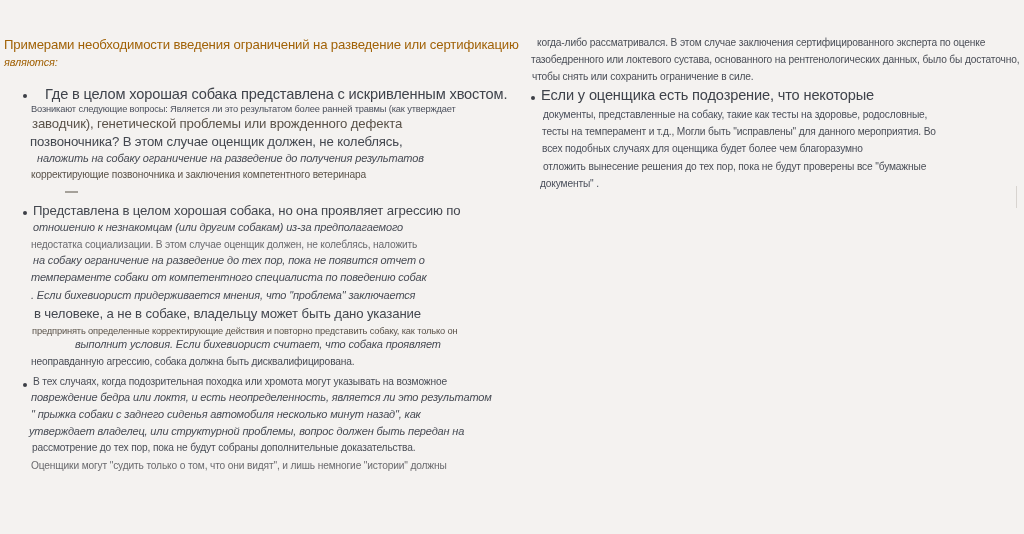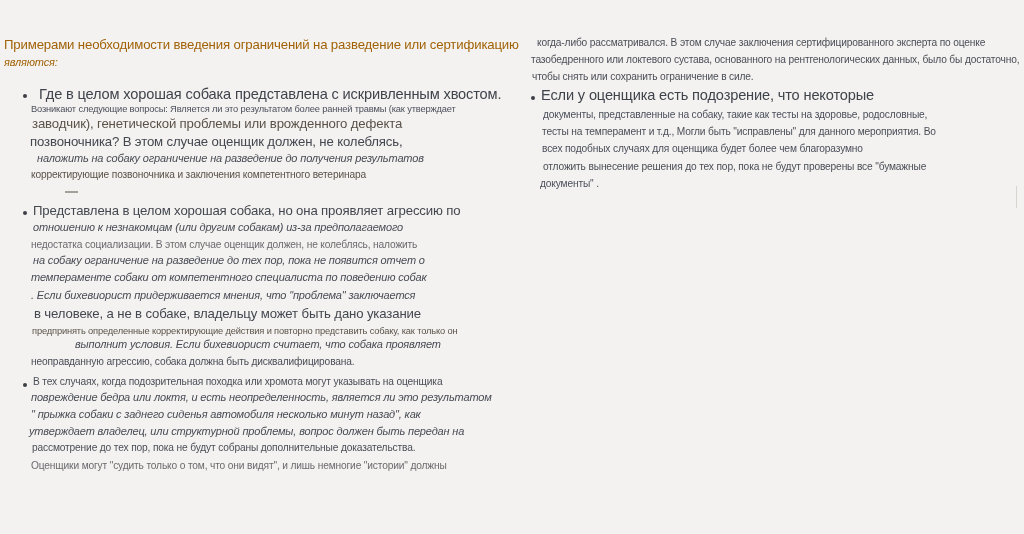--- a/index.html
+++ b/index.html
@@ -84,21 +84,21 @@
 
   <div class="col" id="left-column">
 
     <div>
       <div class="tl s-lg intro" style="left:4px; top:38px;">Примерами необходимости введения ограничений на разведение или сертификацию</div>
       <div class="tl s-md intro" style="left:4px; top:57px;">являются:</div>
     </div>
 
     <div>
       <span class="bullet" style="left:23px; top:94px;"></span>
-      <div class="tl s-xl" style="left:39px; top:87px;">Где в целом хорошая собака представлена с искривленным хвостом.</div>
+      <div class="tl s-xl" style="left:45px; top:87px;">Где в целом хорошая собака представлена с искривленным хвостом.</div>
       <div class="tl s-xs tone-cool" style="left:31px; top:105px;">Возникают следующие вопросы: Является ли это результатом более ранней травмы (как утверждает</div>
       <div class="tl s-lg tone-warm" style="left:32px; top:117px;">заводчик), генетической проблемы или врожденного дефекта</div>
       <div class="tl s-lg" style="left:30px; top:135px;">позвоночника? В этом случае оценщик должен, не колеблясь,</div>
       <div class="tl s-md" style="left:29px; top:153px;padding-left:8px;">наложить на собаку ограничение на разведение до получения результатов</div>
       <div class="tl s-sm tone-warm" style="left:31px; top:170px;">корректирующие позвоночника и заключения компетентного ветеринара</div>
     </div>
 
     <span class="stray-dash" style="left:65px; top:191px;"></span>
 
     <div>
@@ -110,21 +110,21 @@
       <div class="tl s-md" style="left:31px; top:272px;">темпераменте собаки от компетентного специалиста по поведению собак</div>
       <div class="tl s-md" style="left:31px; top:290px;">. Если бихевиорист придерживается мнения, что "проблема" заключается</div>
       <div class="tl s-lg" style="left:34px; top:307px;">в человеке, а не в собаке, владельцу может быть дано указание</div>
       <div class="tl s-xs tone-warm" style="left:32px; top:327px;">предпринять определенные корректирующие действия и повторно представить собаку, как только он</div>
       <div class="tl s-md" style="left:31px; top:339px;padding-left:44px;">выполнит условия. Если бихевиорист считает, что собака проявляет</div>
       <div class="tl s-sm" style="left:31px; top:357px;">неоправданную агрессию, собака должна быть дисквалифицирована.</div>
     </div>
 
     <div>
       <span class="bullet" style="left:23px; top:383px;"></span>
-      <div class="tl s-sm" style="left:33px; top:377px;">В тех случаях, когда подозрительная походка или хромота могут указывать на оценщика</div>
+      <div class="tl s-sm" style="left:33px; top:377px;">В тех случаях, когда подозрительная походка или хромота могут указывать на возможное</div>
       <div class="tl s-md" style="left:31px; top:392px;">повреждение бедра или локтя, и есть неопределенность, является ли это результатом</div>
       <div class="tl s-md" style="left:31px; top:409px;">" прыжка собаки с заднего сиденья автомобиля несколько минут назад", как</div>
       <div class="tl s-md" style="left:29px; top:426px;">утверждает владелец, или структурной проблемы, вопрос должен быть передан на</div>
       <div class="tl s-sm" style="left:32px; top:443px;">рассмотрение до тех пор, пока не будут собраны дополнительные доказательства.</div>
       <div class="tl s-sm tone-faint" style="left:31px; top:461px;">Оценщики могут "судить только о том, что они видят", и лишь немногие "истории" должны</div>
     </div>
 
   </div>
 
   <div class="col" id="right-column">

